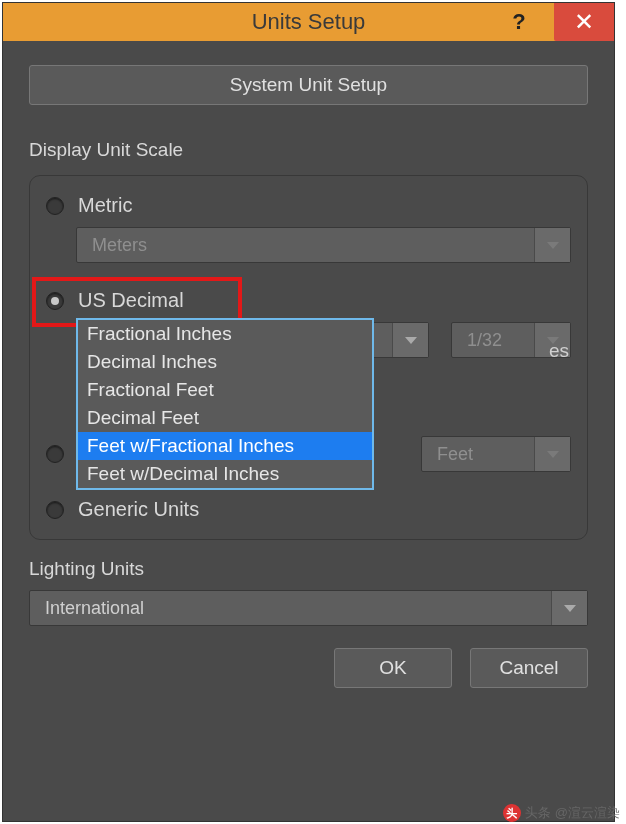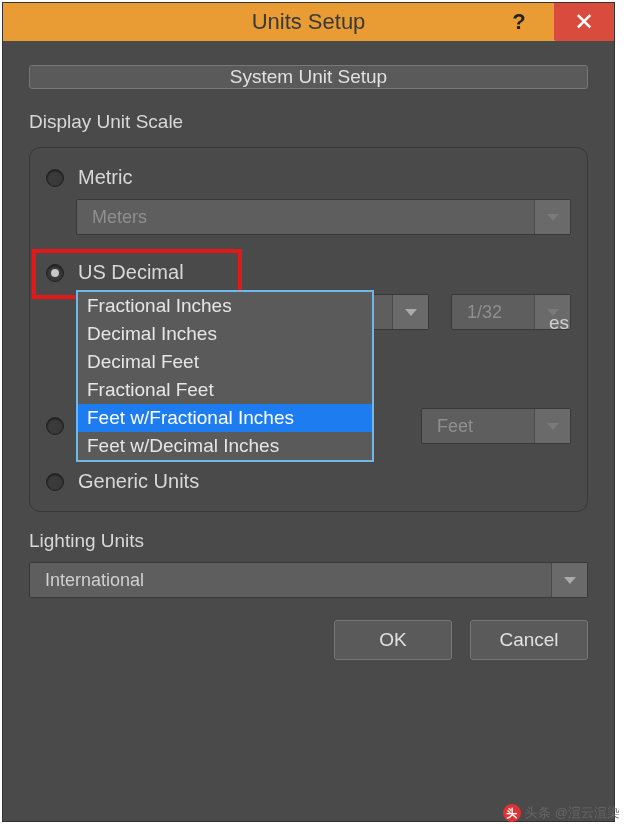--- a/index.html
+++ b/index.html
@@ -55,31 +55,31 @@
     border-bottom-left-radius: 2px;
   }
 
   
   .content {
     padding: 24px 26px 20px 26px;
   }
 
   .big-button {
     width: 100%;
-    height: 24px;
+    height: 40px;
     background: #5a5a5a;
     border: 1px solid #777;
     border-radius: 3px;
     color: #e0e0e0;
     font-size: 19px;
     cursor: pointer;
     font-family: inherit;
   }
 
-  .section { margin-top: 22px; }
+  .section { margin-top: 34px; }
   .section-label { color: #d8d8d8; font-size: 19px; margin-bottom: 14px; display: block; }
 
   .group {
     border: 1px solid #383838;
     border-radius: 11px;
     padding: 18px 16px;
     position: relative;
   }
 
   .radio-row {
@@ -275,22 +275,22 @@
             <span>1/32</span>
             <div class="caret"></div>
           </div>
         </div>
 
         <span class="partial-text">es</span>
 
         <div class="dropdown-list">
           <div class="item">Fractional Inches</div>
           <div class="item">Decimal Inches</div>
+          <div class="item">Fractional Feet</div>
           <div class="item">Decimal Feet</div>
-          <div class="item">Fractional Feet</div>
           <div class="item selected">Feet w/Fractional Inches</div>
           <div class="item">Feet w/Decimal Inches</div>
         </div>
 
         <div style="display:flex; align-items:center; margin-top:78px; margin-left:0;">
           <div class="radio-outer" style="visibility:visible;">
               <div class="radio-dot"></div>
             </div>
           <div style="flex:1;"></div>
           <div class="select disabled" style="width:150px;">

